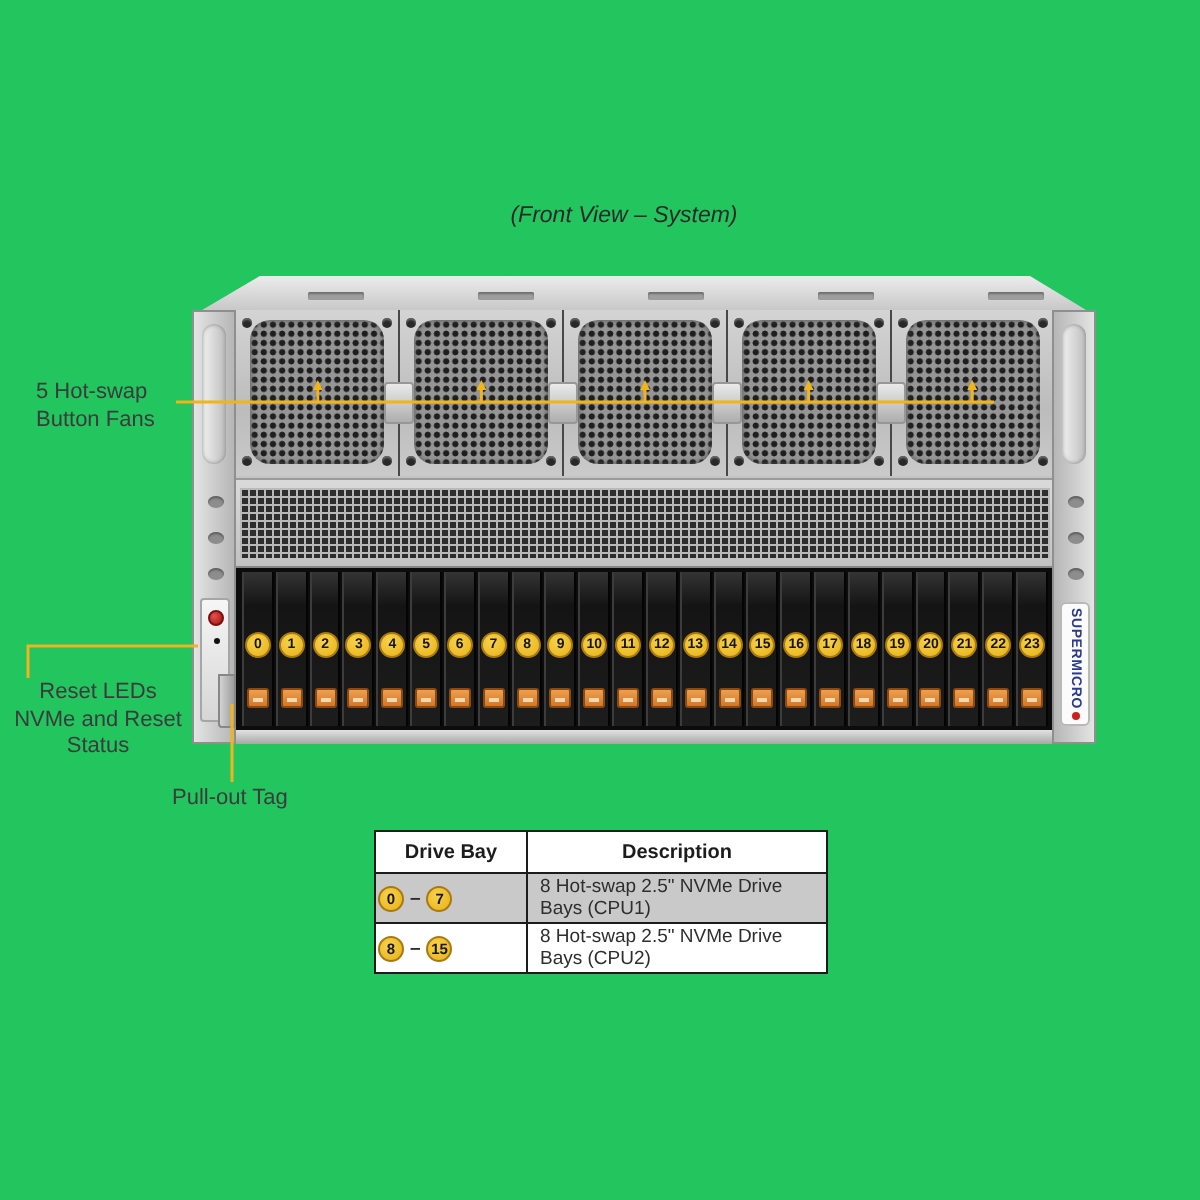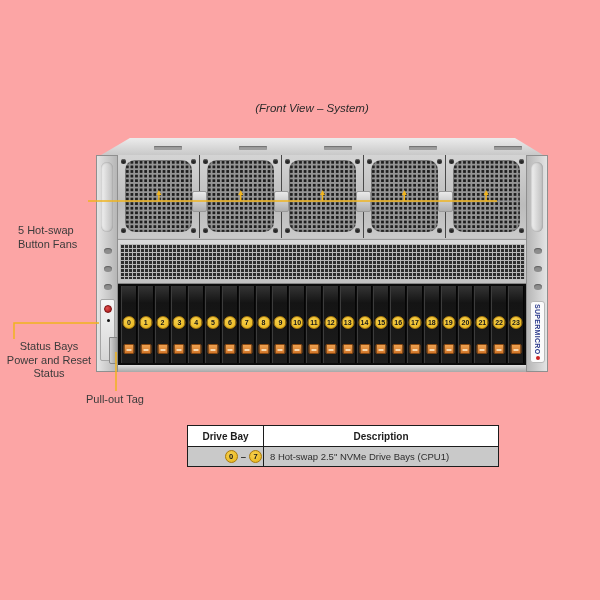--- a/index.html
+++ b/index.html
@@ -1,16 +1,16 @@
 <!DOCTYPE html>
 <html><head>
 <meta charset="utf-8">
 <style>
   html,body{margin:0;padding:0;background:#fff;}
-  .page{position:relative;width:600px;height:600px;background:#fca5a5;overflow:hidden;
+  .page{position:relative;width:600px;height:600px;background:#22c55e;overflow:hidden;
         font-family:"Liberation Sans",sans-serif;color:#3b3b3b;}
 
   
   .fig-title{position:absolute;left:12px;top:102px;width:600px;text-align:center;
              font-size:11.5px;font-style:italic;color:#2a2a2a;}
 
   
   .chassis-lid{position:absolute;left:96px;top:138px;width:452px;height:18px;
                background:linear-gradient(180deg,#ececec,#c6c6c6);
                clip-path:polygon(7.5% 0,92.7% 0,100% 100%,0 100%);
@@ -93,35 +93,35 @@
   .bay-latch{position:absolute;left:50%;top:58px;transform:translateX(-50%);
              width:11px;height:10px;box-sizing:border-box;border-radius:1.5px;
              background:linear-gradient(180deg,#eda04f,#d3772a);border:1px solid #8a4a12;}
   .bay-latch::after{content:"";position:absolute;left:2px;right:2px;top:4px;height:1.5px;background:#f7d8ae;}
 
   .bottom-rail{position:absolute;left:0;top:210px;width:100%;height:7px;
                background:linear-gradient(180deg,#e2e2e2,#a7a7a7);}
 
   
   .callout-label{position:absolute;font-size:11px;line-height:13.5px;color:#3b3b3b;z-index:10;}
-  .fans-label{left:18px;top:190px;text-align:left;margin-top:34px;}
+  .fans-label{left:18px;top:190px;text-align:left;}
   .status-label{left:0px;top:340px;width:98px;text-align:center;}
   .pullout-label{left:86px;top:393px;}
 
   .callout-svg{position:absolute;left:0;top:0;width:600px;height:600px;z-index:9;pointer-events:none;}
 
   
-  .bay-table{position:absolute;left:187px;top:425px;width:312px;border-collapse:collapse;
+  .bay-table{position:absolute;left:187px;top:415px;width:227px;border-collapse:collapse;
              table-layout:fixed;font-family:"Liberation Sans",sans-serif;z-index:10;}
   .bay-table th,.bay-table td{border:1.5px solid #1c1c1c;}
   .bay-table th{height:18px;font-size:10px;font-weight:bold;color:#1c1c1c;background:#ffffff;text-align:center;}
   .bay-table td{height:17px;font-size:9.5px;color:#2e2e2e;background:#ffffff;}
   .bay-table tr.gray td{background:#c9c9c9;}
   .col-bay{width:76px;}
-  .bay-cell{text-align:right;vertical-align:middle;}
+  .bay-cell{text-align:left;vertical-align:middle;}
   .desc-cell{padding-left:6px;}
   .tbadge{display:inline-flex;width:13px;height:13px;border-radius:50%;box-sizing:border-box;
           align-items:center;justify-content:center;vertical-align:middle;
           background:radial-gradient(circle at 40% 35%,#f7d14e,#e7b216);
           border:1px solid #a87a10;color:#161616;font-size:7.5px;font-weight:bold;}
   .dash{margin:0 3px;font-weight:bold;color:#2e2e2e;vertical-align:middle;}
 </style>
 </head>
 <body>
 
@@ -322,38 +322,42 @@
       <polygon points="401.79999999999995,195 406.79999999999995,195 404.29999999999995,190" fill="#F0B41E"></polygon>
       <line x1="486.09999999999997" y1="201" x2="486.09999999999997" y2="195" stroke="#F0B41E" stroke-width="1.5"></line>
       <polygon points="483.59999999999997,195 488.59999999999997,195 486.09999999999997,190" fill="#F0B41E"></polygon>
     </svg>
 
   <div class="callout-label fans-label">
     <div>5 Hot-swap</div>
     <div>Button Fans</div>
   </div>
   <div class="callout-label status-label">
-    <div>Status Bays</div>
-    <div>Power and Reset</div>
+    <div>Reset LEDs</div>
+    <div>NVMe and Reset</div>
     <div>Status</div>
   </div>
   <div class="callout-label pullout-label">Pull-out Tag</div>
 
   <table class="bay-table">
     <colgroup>
         <col class="col-bay">
         <col>
       </colgroup>
     <thead>
       <tr>
         <th>Drive Bay</th>
         <th>Description</th>
       </tr>
     </thead>
     <tbody>
         <tr class="gray">
           <td class="bay-cell"><span class="tbadge">0</span><span class="dash">–</span><span class="tbadge">7</span></td>
           <td class="desc-cell">8 Hot-swap 2.5" NVMe Drive Bays (CPU1)</td>
         </tr>
+        <tr>
+          <td class="bay-cell"><span class="tbadge">8</span><span class="dash">–</span><span class="tbadge">15</span></td>
+          <td class="desc-cell">8 Hot-swap 2.5" NVMe Drive Bays (CPU2)</td>
+        </tr>
       </tbody>
   </table>
 
 </div>
 
 </body></html>

